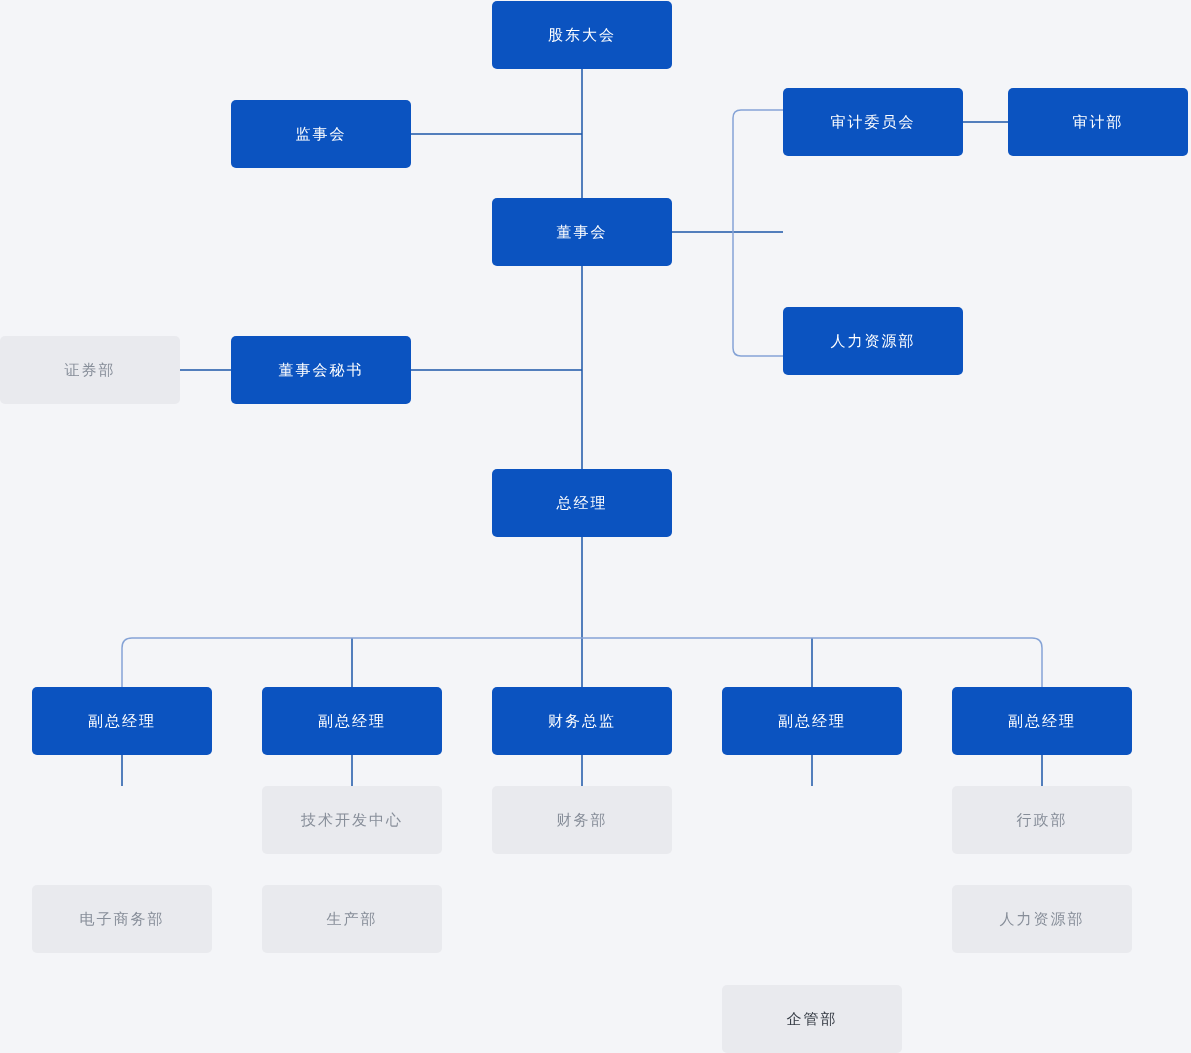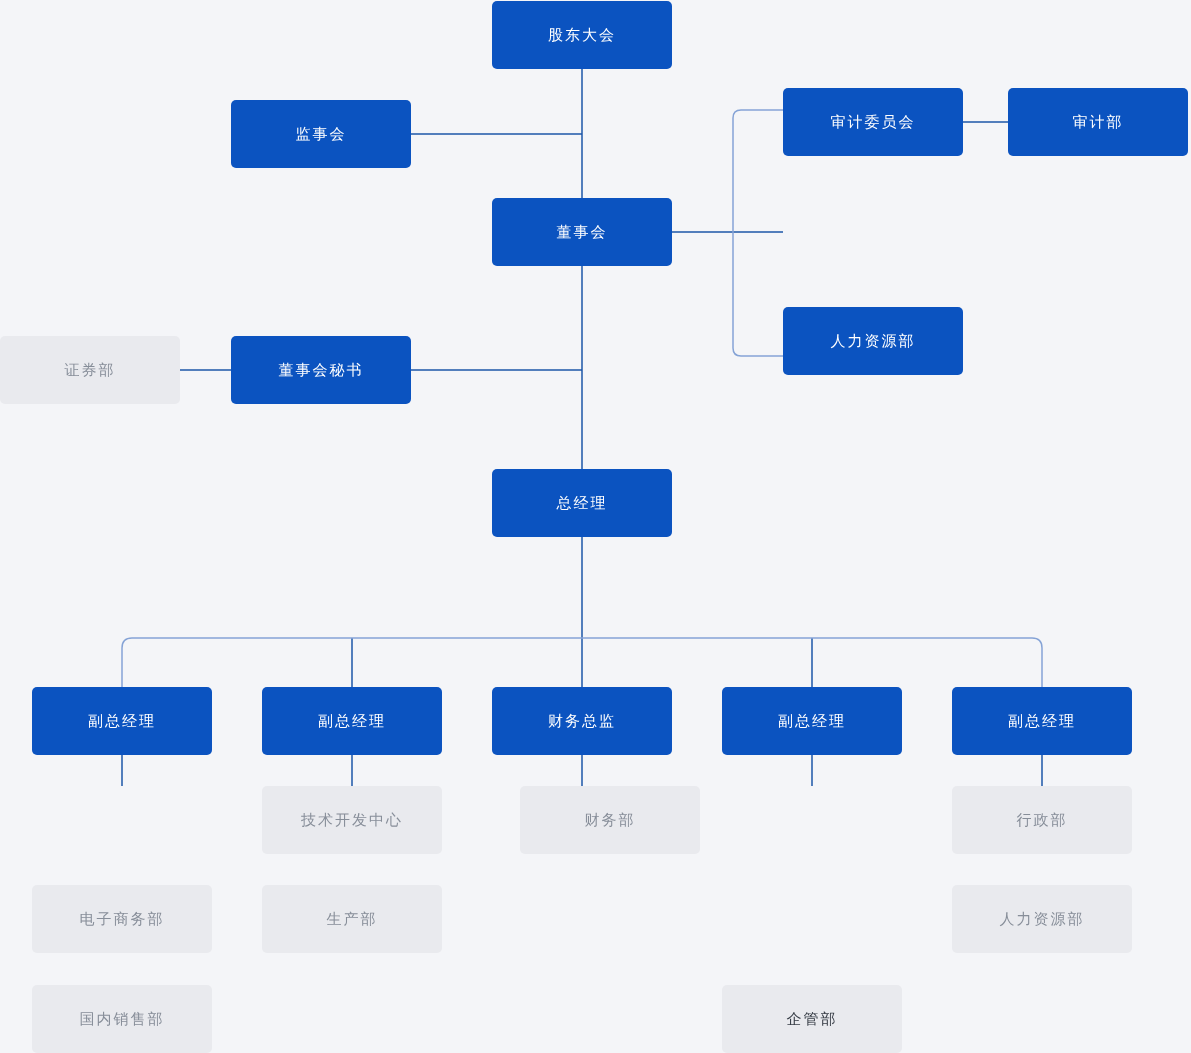--- a/index.html
+++ b/index.html
@@ -96,32 +96,29 @@
   <div class="node primary" style="left:722px;top:687px">
       <span>副总经理</span>
     </div>
   <div class="node primary" style="left:952px;top:687px">
       <span>副总经理</span>
     </div>
 
   <div class="node secondary" style="left:32px;top:885px">
       <span>电子商务部</span>
     </div>
-  <div class="node secondary" style="left:32px;top:985px">
-      <span>国内销售部</span>
-    </div>
 
   <div class="node secondary" style="left:262px;top:786px">
       <span>技术开发中心</span>
     </div>
   <div class="node secondary" style="left:262px;top:885px">
       <span>生产部</span>
     </div>
 
-  <div class="node secondary" style="left:520px;top:786px">
+  <div class="node secondary" style="left:492px;top:786px">
       <span>财务部</span>
     </div>
 
   <div class="node secondary" style="left:952px;top:786px">
       <span>行政部</span>
     </div>
 
   <div class="node secondary emphasis" style="left:722px;top:985px">
       <span>企管部</span>
     </div>

